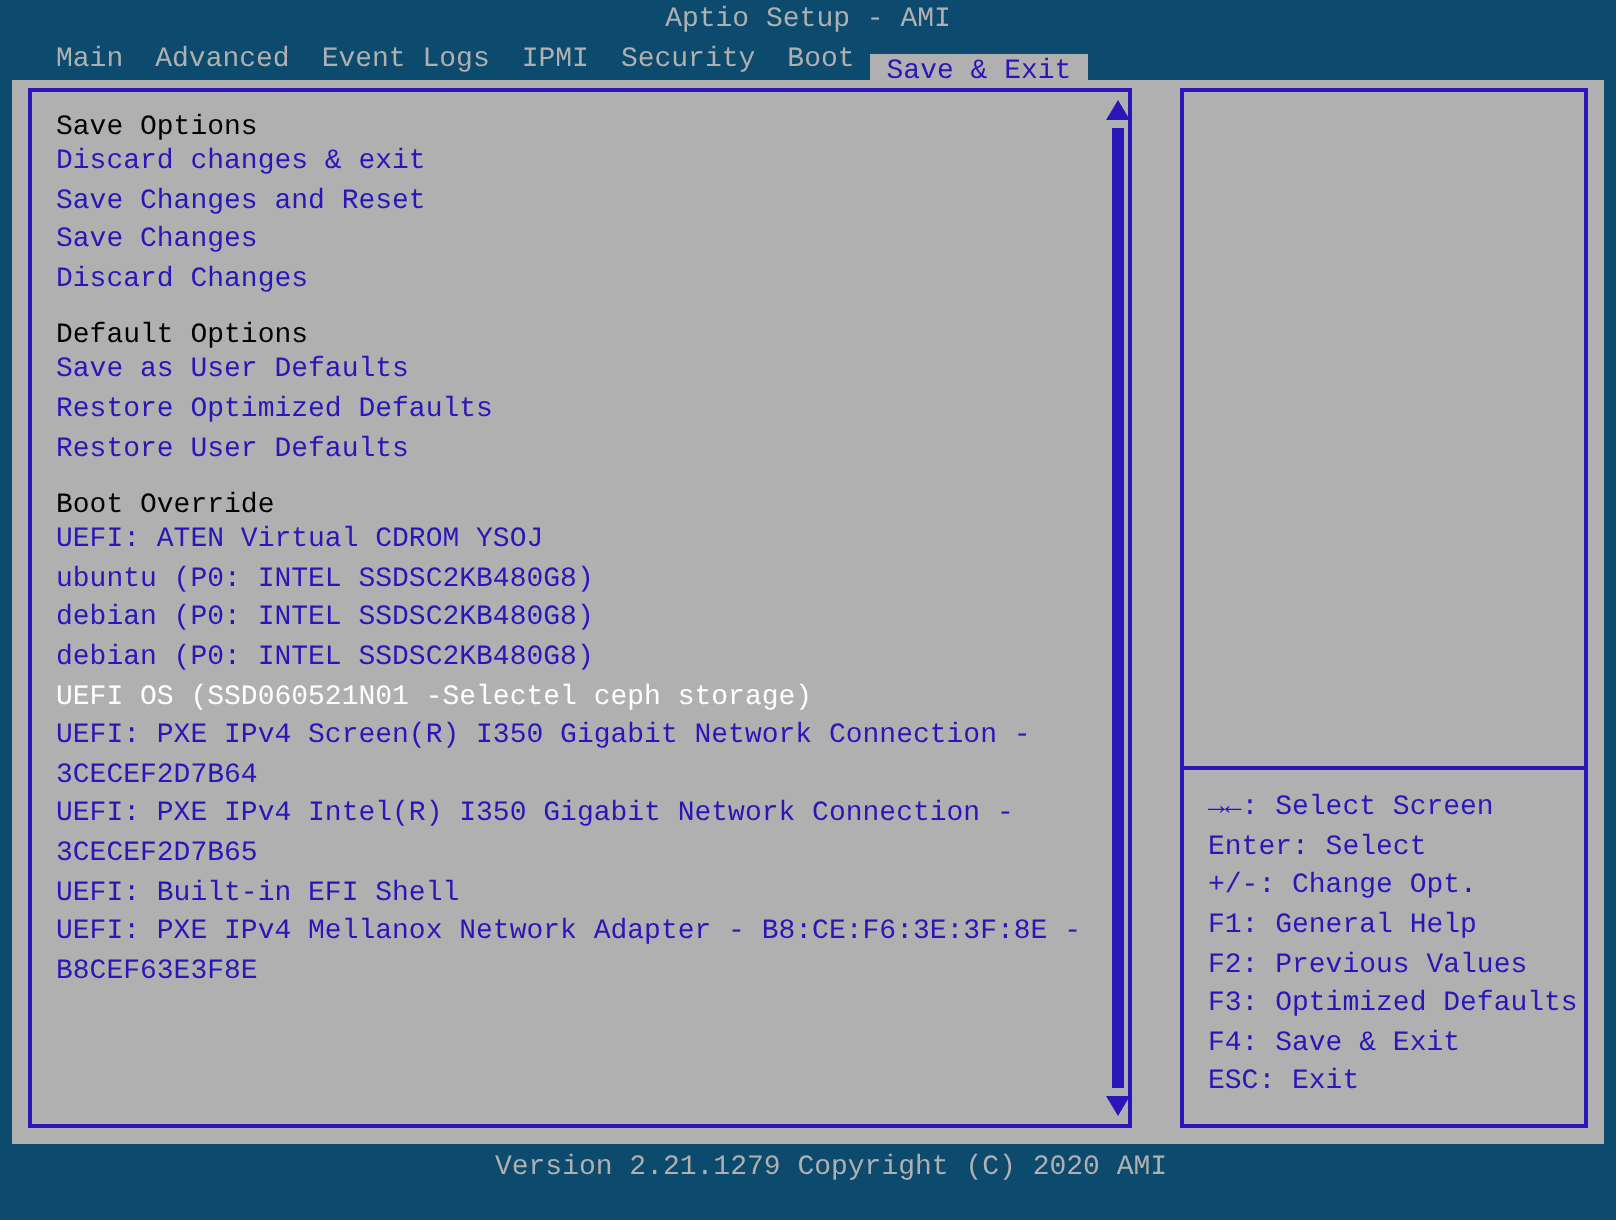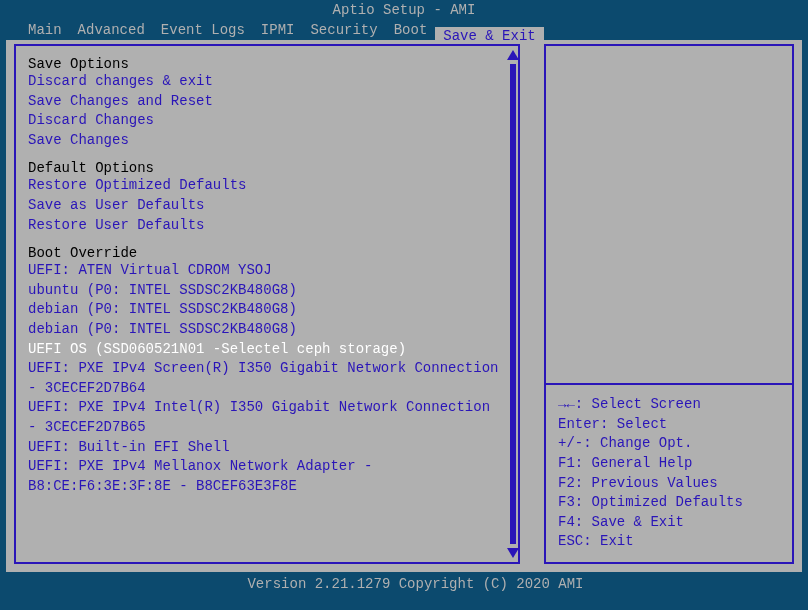--- a/index.html
+++ b/index.html
@@ -58,21 +58,21 @@
   .left-panel, .right-panel {
     border: 2px solid #2a15b8;
     box-sizing: border-box;
     padding: 10px 12px;
     position: relative;
   }
   .left-panel {
     flex: 1;
   }
   .right-panel {
-    width: 250px;
+    width: 204px;
     display: flex;
     flex-direction: column;
   }
   .right-top {
     flex: 1;
   }
   .right-divider {
     border-top: 2px solid #2a15b8;
     margin: 0 -12px;
   }
@@ -154,26 +154,26 @@
     <span class="menu-item active">Save &amp; Exit</span>
   </div>
 
   <div class="body-area">
     <div class="panels">
       <div class="left-panel">
 
         <div class="section-header">Save Options</div>
         <div class="option">Discard changes &amp; exit</div>
         <div class="option">Save Changes and Reset</div>
+        <div class="option">Save Changes</div>
         <div class="option">Discard Changes</div>
-        <div class="option">Save Changes</div>
 
         <div class="section-header">Default Options</div>
+        <div class="option">Save as User Defaults</div>
         <div class="option">Restore Optimized Defaults</div>
-        <div class="option">Save as User Defaults</div>
         <div class="option">Restore User Defaults</div>
 
         <div class="section-header">Boot Override</div>
         <div class="option">UEFI: ATEN Virtual CDROM YSOJ</div>
         <div class="option">ubuntu (P0: INTEL SSDSC2KB480G8)</div>
         <div class="option">debian (P0: INTEL SSDSC2KB480G8)</div>
         <div class="option">debian (P0: INTEL SSDSC2KB480G8)</div>
         <div class="option selected">UEFI OS (SSD060521N01      -Selectel ceph storage)</div>
         <div class="option">UEFI: PXE IPv4 Screen(R) I350 Gigabit Network Connection - 3CECEF2D7B64</div>
         <div class="option">UEFI: PXE IPv4 Intel(R) I350 Gigabit Network Connection - 3CECEF2D7B65</div>

